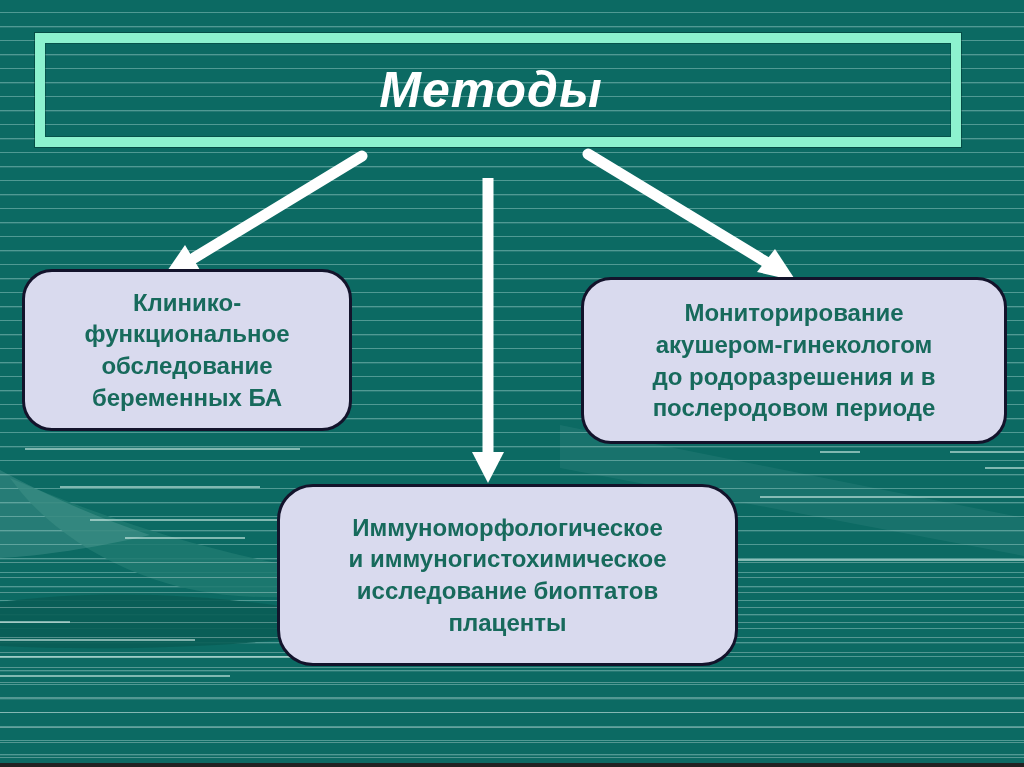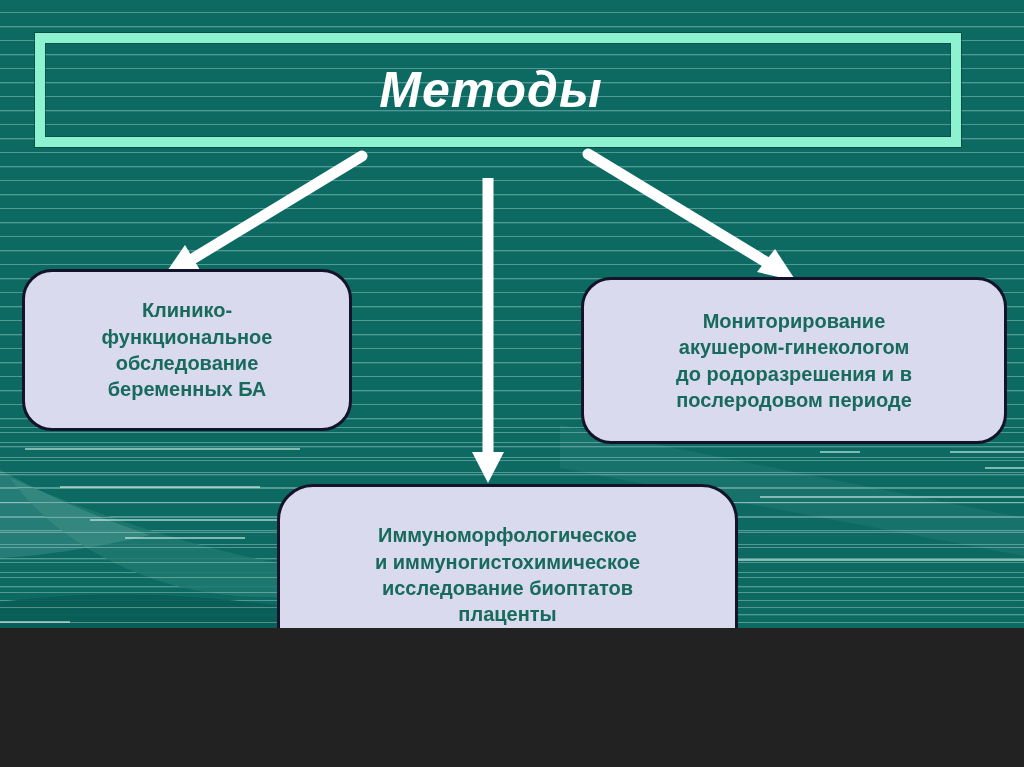--- a/index.html
+++ b/index.html
@@ -2,21 +2,21 @@
 <html style="--background-teal: #0C6A63; --stripe-line: #9FD4CD; --title-border-mint: #8DF2CF; --title-text: #FFFFFF; --box-fill: #D9DAEE; --box-border: #13132B; --box-text-green: #176A5C; --arrow-white: #FFFFFF; --swoosh-light: #1E7970; --swoosh-dark: #095D55;"><head>
 <meta charset="utf-8">
 <style>
   html, body {
     margin: 0; padding: 0;
     background: #222;
     font-family: "Liberation Sans", sans-serif;
   }
   .slide {
     position: relative;
-    width: 1024px; height: 628px;
+    width: 1024px; height: 763px;
     overflow: hidden;
     background-color: var(--background-teal, #0C6A63);
     background-image:
       repeating-linear-gradient(180deg,
         rgba(0,0,0,0) 0px, rgba(0,0,0,0) 12px,
         rgba(175,220,214,0.42) 12px, rgba(175,220,214,0.42) 13px,
         rgba(0,0,0,0) 13px, rgba(0,0,0,0) 14px),
       repeating-linear-gradient(180deg,
         rgba(0,0,0,0) 0px, rgba(0,0,0,0) 27px,
         rgba(255,255,255,0.10) 27px, rgba(255,255,255,0.10) 28px);
@@ -53,21 +53,21 @@
     position: absolute;
     background: var(--box-fill, #D9DAEE);
     border: 3px solid var(--box-border, #13132B);
     border-radius: 30px;
     display: flex; align-items: center; justify-content: center;
     box-sizing: border-box;
   }
   .node-text {
     color: var(--box-text-green, #176A5C);
     font-weight: bold;
-    font-size: 20px;
+    font-size: 24px;
     line-height: 1.32;
     text-align: center;
     white-space: pre-line;
   }
   .box-clinical   { left: 22px;  top: 269px; width: 330px; height: 162px; }
   .box-monitoring { left: 581px; top: 277px; width: 426px; height: 167px; }
   .box-immuno     { left: 261px; top: 484px; width: 461px; height: 182px; border-radius: 36px; margin-left: 16px; }
   .arrow-stroke {
     stroke: var(--arrow-white, #FFFFFF);
     stroke-width: 11;

